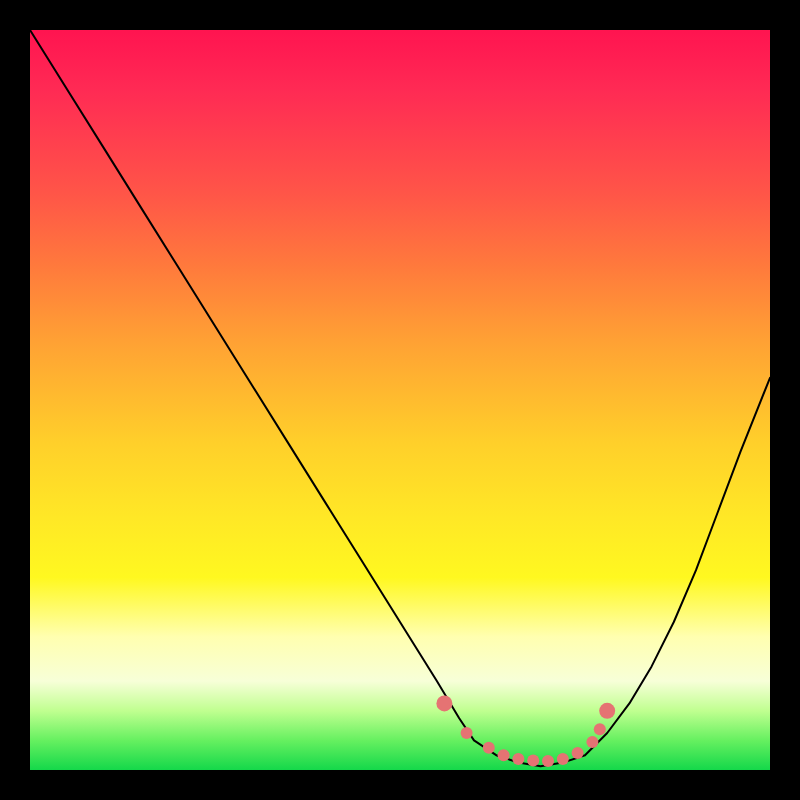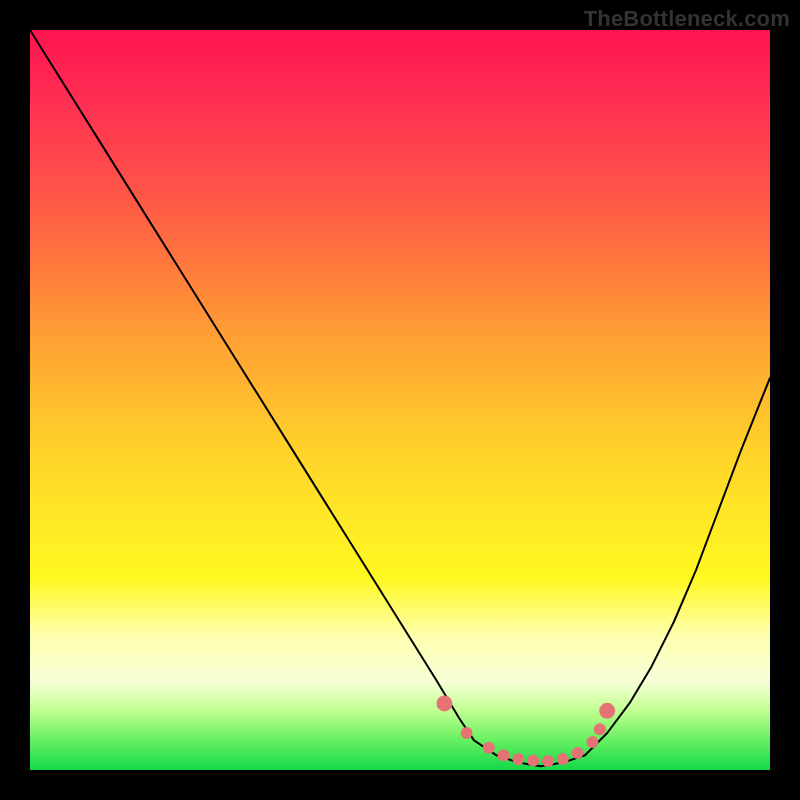--- a/index.html
+++ b/index.html
@@ -57,21 +57,20 @@
     top: 0;
     width: 740px;
     height: 740px;
     overflow: visible;
   }
 </style>
 </head>
 <body>
 
 <div class="frame">
-  <div class="watermark">TheBottleneck.com</div>
   <div class="plot-area">
     <svg class="curve" viewBox="0 0 740 740">
       <path d="M0.0 0.0 L37.0 59.2 L74.0 118.4 L111.0 177.6 L148.0 236.8 L185.0 296.0 L222.0 355.2 L259.0 414.4 L296.0 473.6 L333.0 532.8 L370.0 592.0 L407.0 651.2 L429.2 688.2 L444.0 710.4 L466.2 725.2 L488.4 732.6 L510.6 736.3 L532.8 732.6 L555.0 725.2 L577.2 703.0 L599.4 673.4 L621.6 636.4 L643.8 592.0 L666.0 540.2 L688.2 481.0 L710.4 421.8 L740.0 347.8" stroke="#000000" stroke-width="2" fill="none" stroke-linecap="round" stroke-linejoin="round"></path>
       <g>
           <circle cx="414.4" cy="673.4" r="8" fill="#e57373"></circle>
           <circle cx="436.6" cy="703.0" r="6" fill="#e57373"></circle>
           <circle cx="458.8" cy="717.8" r="6" fill="#e57373"></circle>
           <circle cx="473.6" cy="725.2" r="6" fill="#e57373"></circle>
           <circle cx="488.4" cy="728.9" r="6" fill="#e57373"></circle>
           <circle cx="503.2" cy="730.4" r="6" fill="#e57373"></circle>

